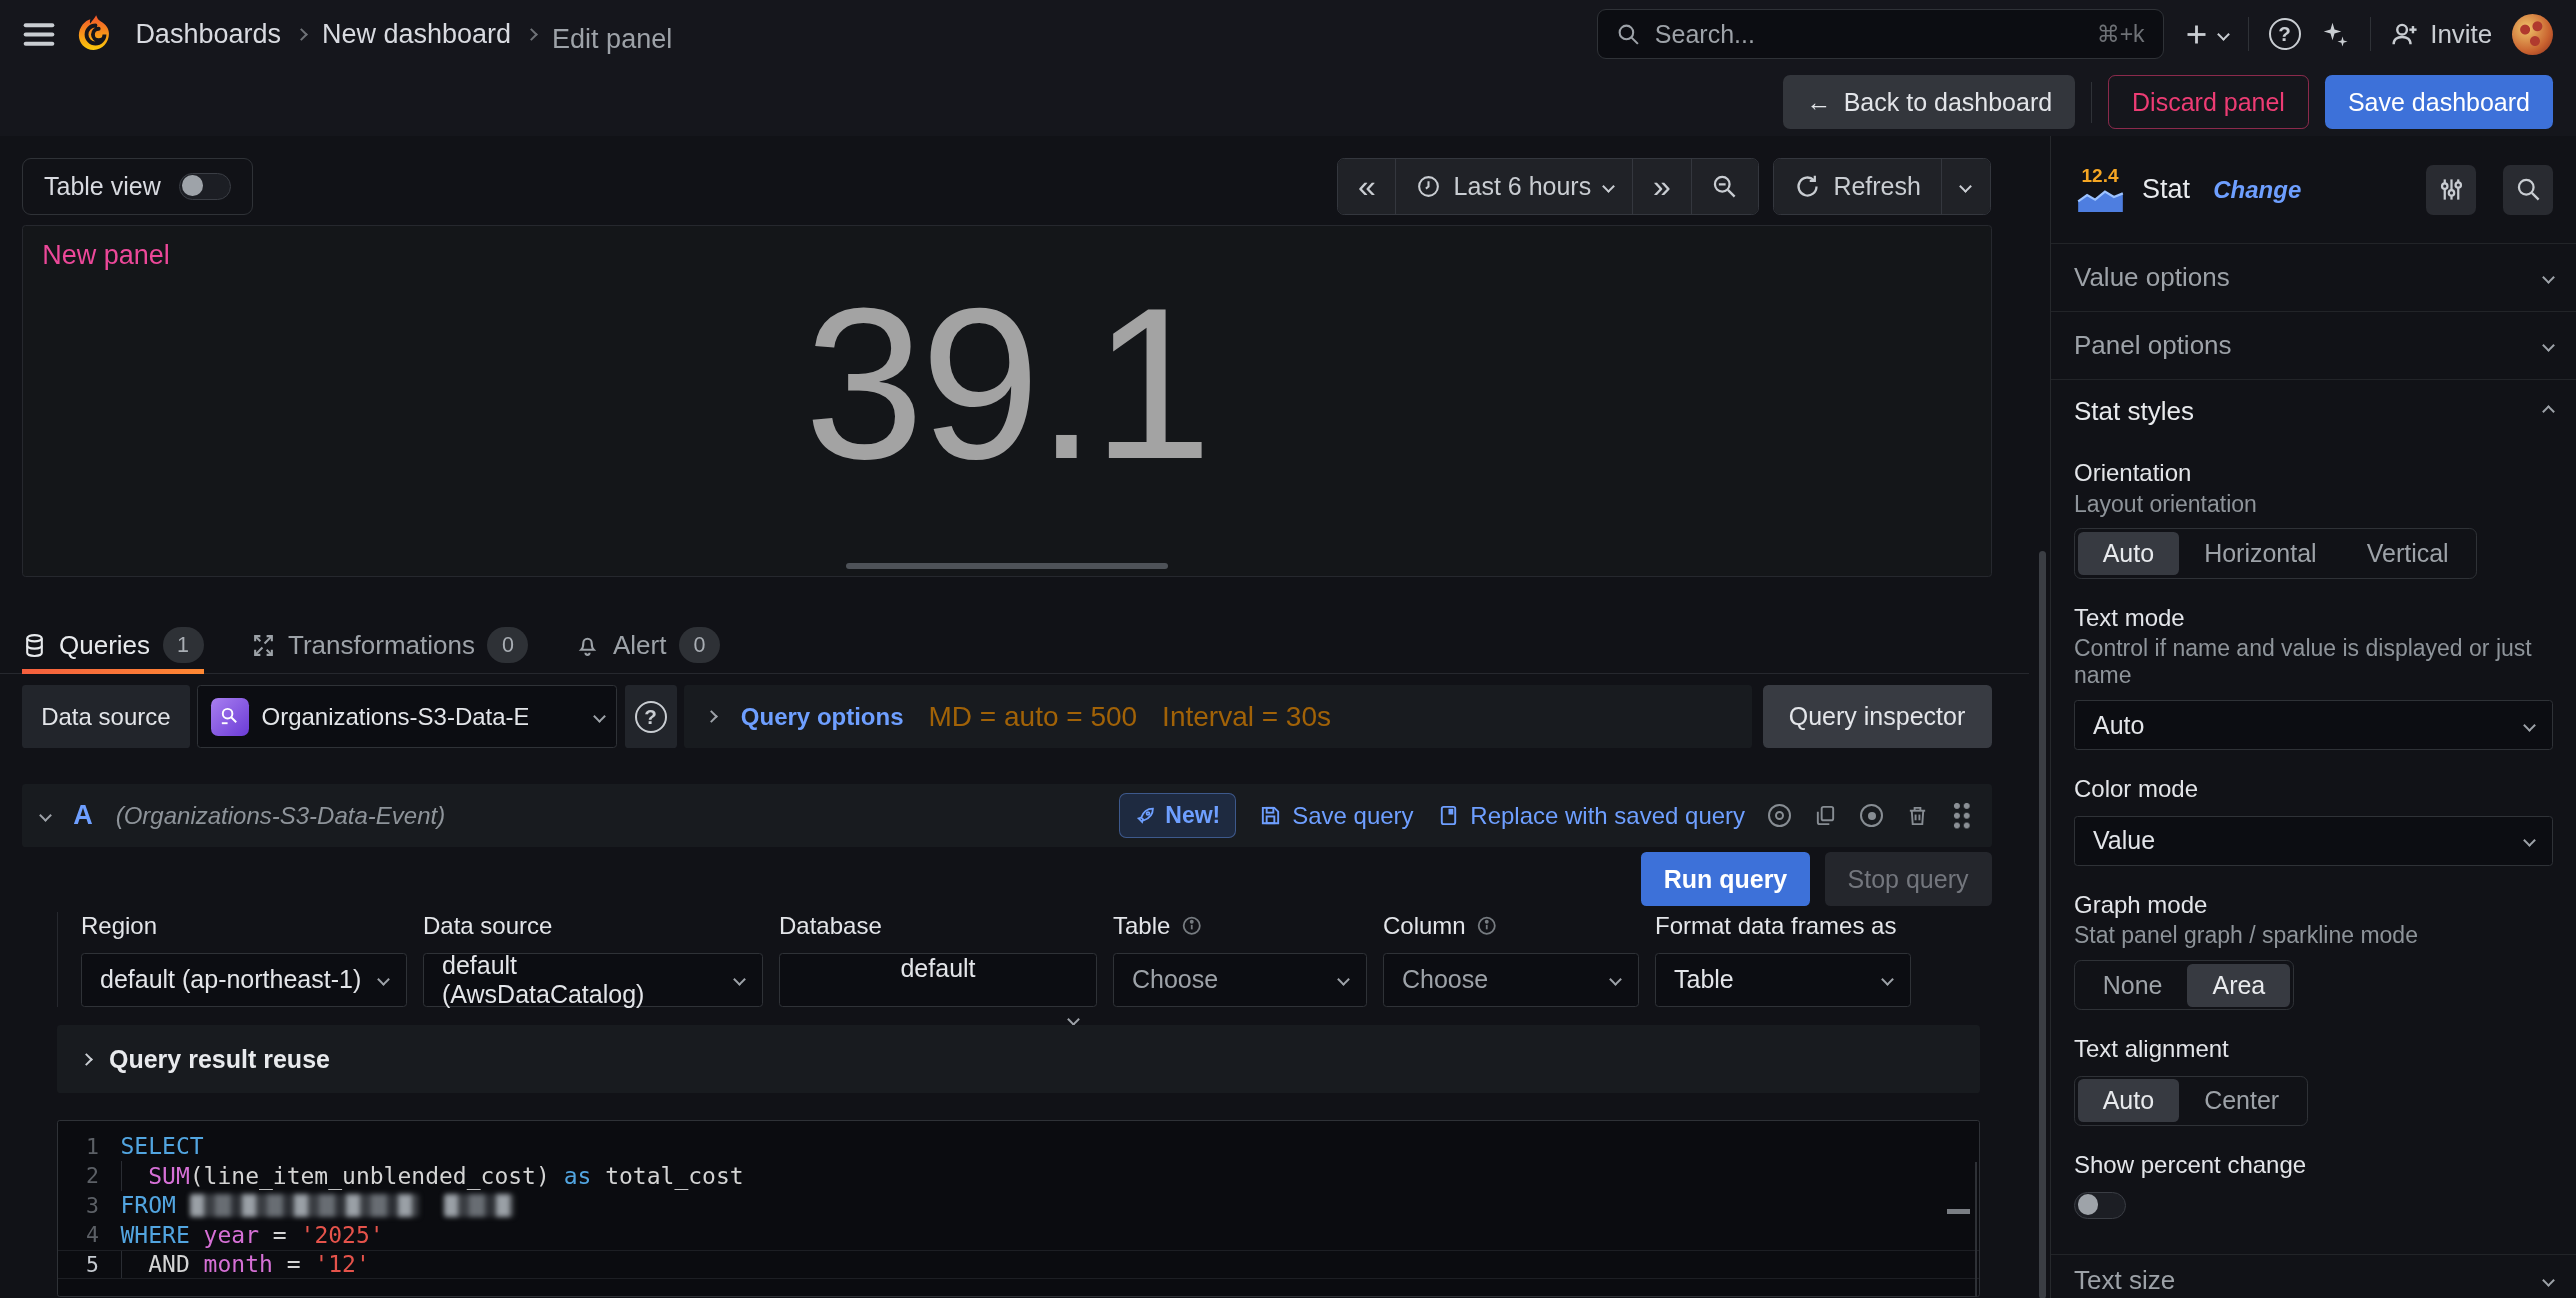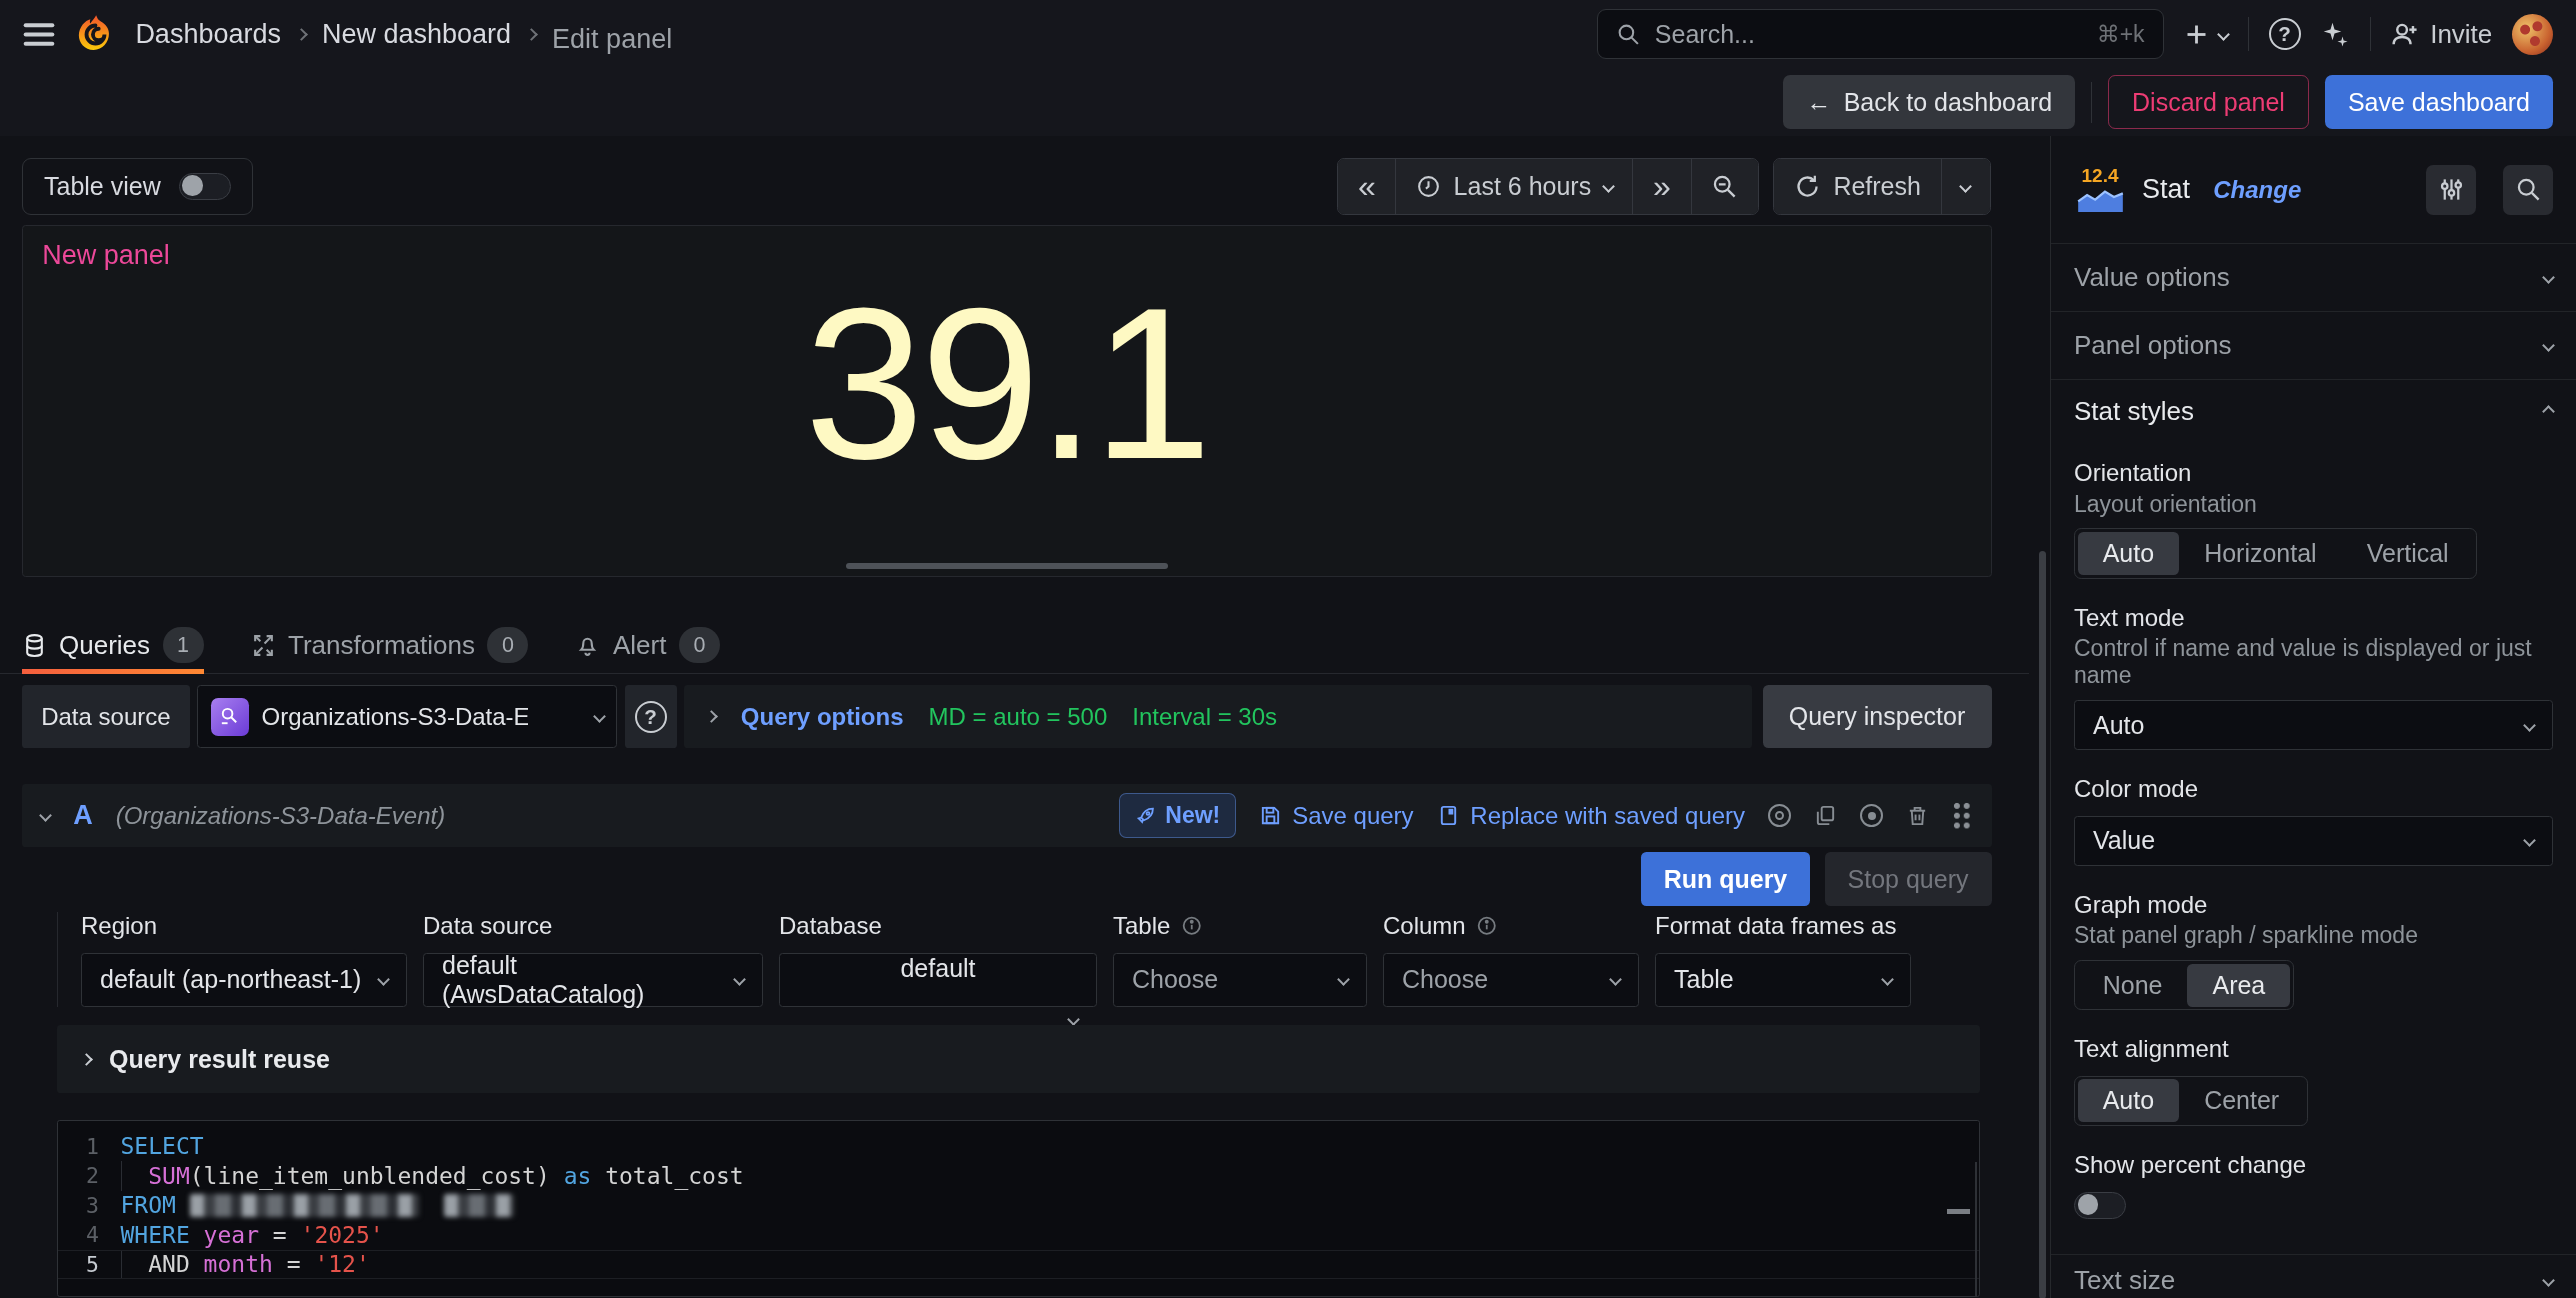--- a/index.html
+++ b/index.html
@@ -51,21 +51,21 @@
   .switch .knob { position:absolute; left:2.7px; top:1.8px; width:20.6px; height:20.6px; border-radius:50%; background:#9EA3A9; }
   .tgroup { display:flex; border:0.9px solid #34373E; border-radius:7.2px; overflow:hidden; }
   .tseg { display:flex; align-items:center; justify-content:center; gap:12.5px; height:55px; background:#202227; color:#C9CDD2;
     border:none; border-left:0.9px solid #34373E; font-size:25px; padding:0 19.7px; }
   .tseg:first-child { border-left:none; }
   .tseg .glyph { font-size:32px; line-height:1; }
   .refresh-group { margin-left:14.3px; }
 
   .viz-panel { position:absolute; left:21.5px; top:89px; width:1970px; height:352px; background:#141619; border:0.9px solid #26282E; border-radius:3.6px; }
   .viz-title { position:absolute; left:19.7px; top:14.3px; font-size:27px; font-weight:500; color:#ec4899; }
-  .stat-big { position:absolute; left:50%; top:45%; transform:translate(-50%,-50%); font-size:215px; font-weight:500; letter-spacing:-3.6px; color:#fef9c3; }
+  .stat-big { position:absolute; left:50%; top:45%; transform:translate(-50%,-50%); font-size:215px; font-weight:500; letter-spacing:-3.6px; color:#a3a3a3; }
   .sparkline { position:absolute; left:50%; bottom:7.2px; transform:translateX(-50%); width:322px; height:6.3px; border-radius:3.6px; background:#4E5258; }
 
   .tabs { position:absolute; left:0; top:481px; width:2029px; height:57px; border-bottom:0.9px solid #26282E;
     display:flex; align-items:center; padding-left:21.5px; gap:47px; }
   .tab { position:relative; height:57px; display:flex; align-items:center; gap:12.5px; font-size:26px; color:#9DA2A8; }
   .tab.active { color:#E8EAED; }
   .tab.active::after { content:""; position:absolute; left:0; right:0; bottom:-0.9px; height:5.4px;
     background:linear-gradient(90deg,#F55F3E,#FF8833); }
   .count-badge { min-width:41px; height:36px; border-radius:18px; background:#2E3136; color:#A9AEB4; font-size:21.5px;
     display:flex; align-items:center; justify-content:center; padding:0 10.7px; }
@@ -74,21 +74,21 @@
   .lbl-chip { background:#22252B; border-radius:3.6px; display:flex; align-items:center; padding:0 19.7px; font-size:24px; font-weight:500; color:#E3E5E9; }
   .ds-picker { width:420px; background:#0C0D12; border:0.9px solid #2F3237; border-radius:3.6px; display:flex; align-items:center; gap:12.5px; padding:0 12.5px; }
   .athena-ic { width:38px; height:38px; border-radius:7.2px; background:linear-gradient(135deg,#A87FF0,#6B3BD6); display:flex; align-items:center; justify-content:center; flex:none; }
   .ds-picker .val { font-size:24px; color:#E3E5E9; max-width:267px; overflow:hidden; white-space:nowrap; }
   .ds-picker .chv { margin-left:auto; color:#9DA2A8; }
   .help-chip { width:52px; background:#22252B; border-radius:3.6px; display:flex; align-items:center; justify-content:center; }
   .qcircle { width:32px; height:32px; border:2.2px solid #C9CDD2; border-radius:50%; color:#C9CDD2; font-size:20.6px; font-weight:700; display:flex; align-items:center; justify-content:center; }
   .qo-bar { flex:1; background:#181B1F; border-radius:3.6px; display:flex; align-items:center; gap:25px; padding:0 23px; }
   .qo-bar .caret { color:#9DA2A8; }
   .qo-link { color:#6E9FFF; font-size:24px; font-weight:700; }
-  .qo-meta { color:#22c55e; font-size:24px; }
+  .qo-meta { color:#a16207; font-size:28px; }
   .inspector-btn { width:229px; margin-left:3.6px; background:#383B42; border:none; border-radius:5.4px; color:#E3E5E9; font-size:25px; font-weight:500; }
 
   .qa-row { position:absolute; left:21.5px; top:648px; width:1970px; height:63px; background:#181B1F; border-radius:3.6px;
     display:flex; align-items:center; gap:23px; padding:0 19.7px; }
   .qa-row .ref { color:#6E9FFF; font-size:27px; font-weight:700; }
   .qa-row .qname { color:#8E949A; font-size:24px; font-style:italic; }
   .new-badge { display:flex; align-items:center; gap:9px; height:45px; padding:0 14.3px; border-radius:7.2px;
     background:rgba(61,113,217,0.18); border:0.9px solid rgba(110,159,255,0.40); color:#6E9FFF; font-size:23px; font-weight:700; }
   .blue-link { display:flex; align-items:center; gap:10.7px; color:#6E9FFF; font-size:24px; font-weight:500; background:none; border:none; }
   .gicon { color:#878D93; background:none; border:none; display:flex; align-items:center; }

